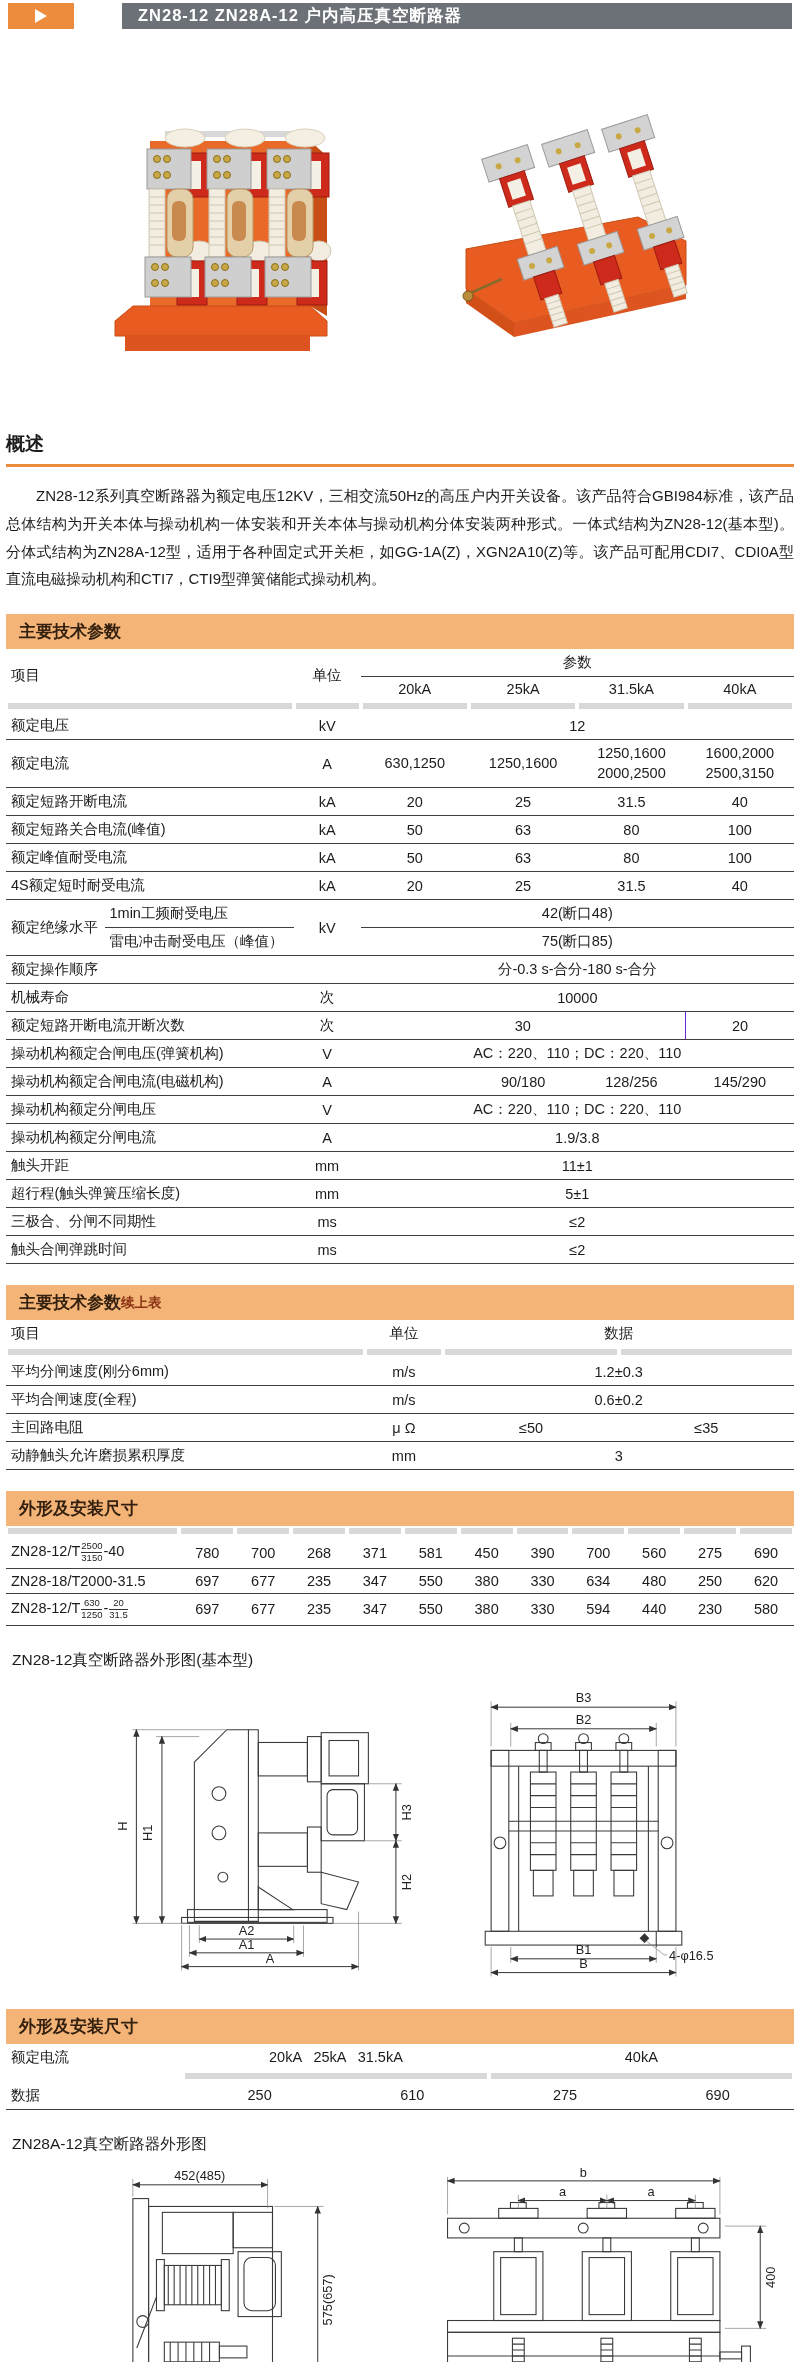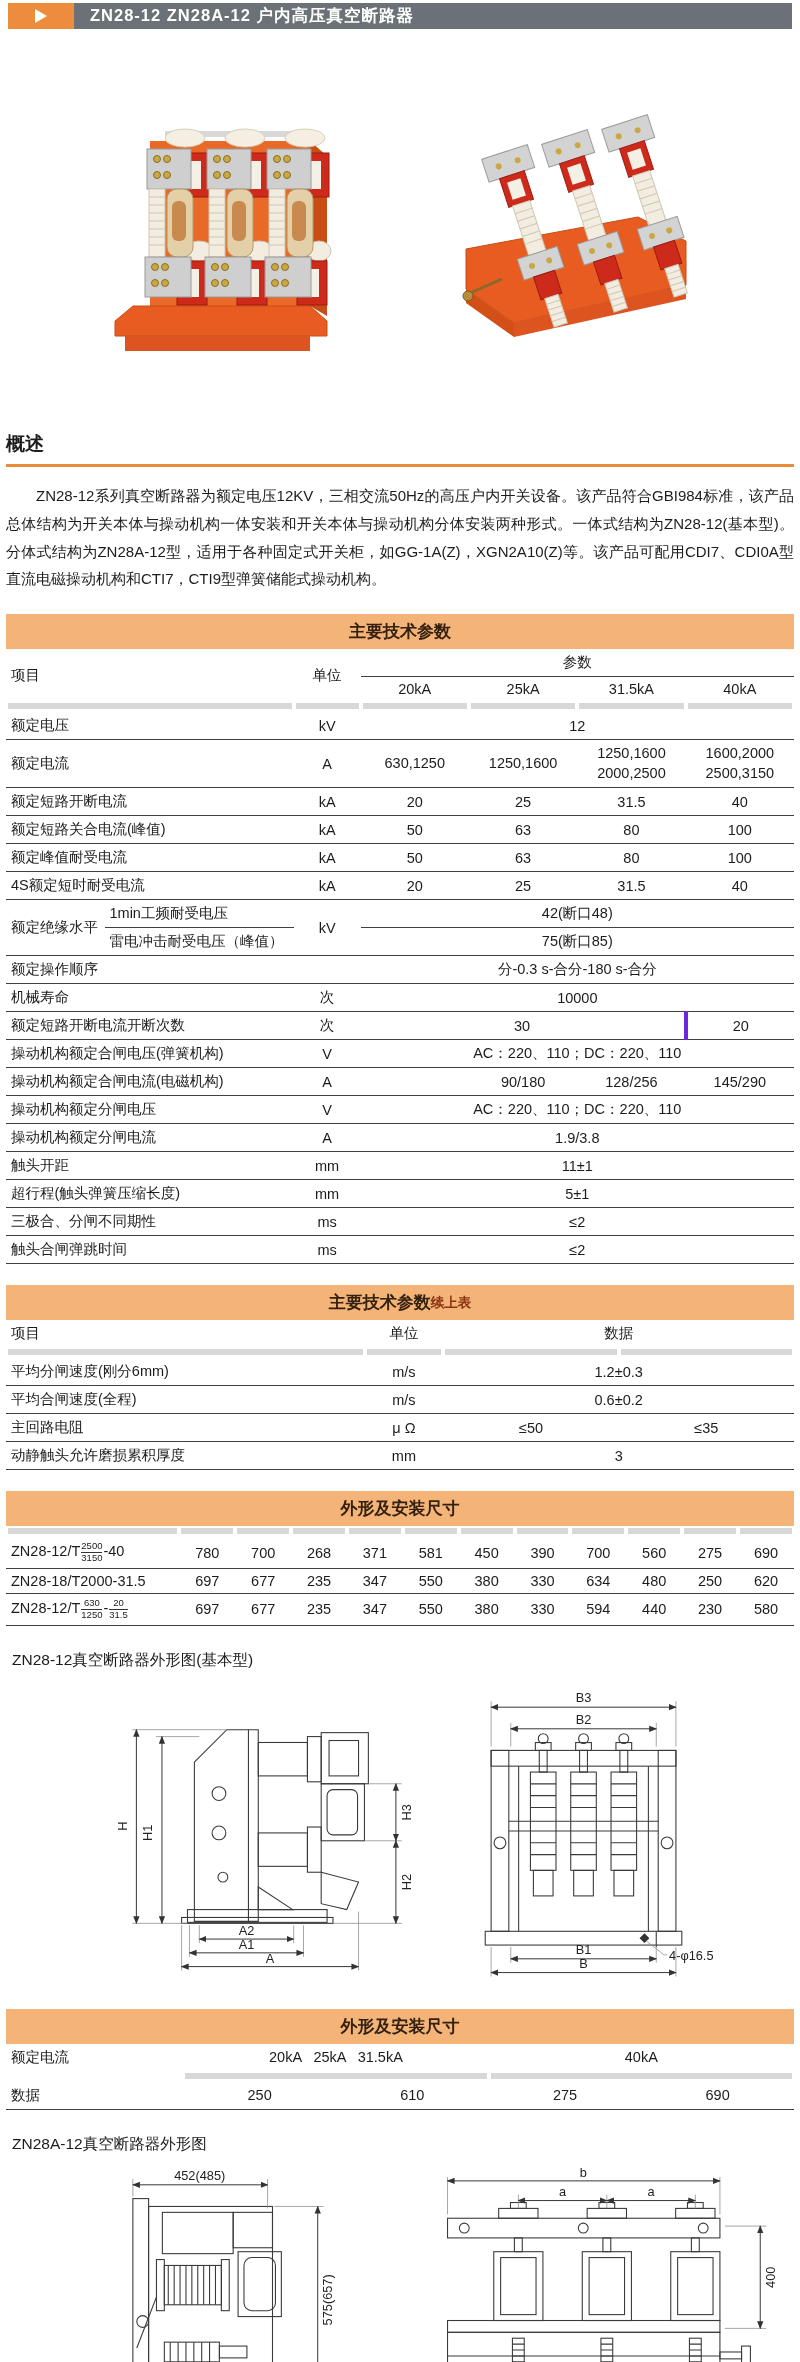--- a/index.html
+++ b/index.html
@@ -1,47 +1,47 @@
 <!DOCTYPE html>
 <html><head>
 <meta charset="utf-8">
 <style>
   html,body{margin:0;padding:0;background:#fff;}
   body{width:800px;font-family:"Liberation Sans","DejaVu Sans",sans-serif;color:#1c1c1c;}
   .wrap{margin:0 6px;}
 
   
-  .topbar{display:flex;height:26px;margin:3px 8px 0 8px;}
+  .topbar{display:flex;height:26px;margin:3px 8px 0 8px;gap:48px;}
   .topbar .tab{width:66px;background:#EE8C3E;display:flex;align-items:center;justify-content:center;}
   .tri{width:0;height:0;border-left:12px solid #fff;border-top:7px solid transparent;border-bottom:7px solid transparent;}
   .topbar .bar{flex:1;background:#6C7177;color:#fff;font-size:16.5px;font-weight:bold;display:flex;align-items:center;padding-left:16px;letter-spacing:1px;}
 
   
   .photos{position:relative;height:396px;}
   .photoL{position:absolute;left:95px;top:72px;}
   .photoR{position:absolute;left:448px;top:80px;}
 
   
   .overview{margin-top:6px;}
   .overview h2{margin:0;font-size:19px;font-weight:bold;padding-bottom:7px;border-bottom:3px solid #ED8B3D;}
   .overview p{margin:15px 0 0 0;font-size:15px;line-height:1.85;text-align:justify;text-indent:2em;}
 
   
-  .secbar{margin-top:21px;height:35px;background:#F4B478;display:flex;align-items:center;justify-content:center;padding:0 13px;}
+  .secbar{margin-top:21px;height:35px;background:#F4B478;display:flex;align-items:center;justify-content:flex-start;padding:0 13px;}
   .secbar .st{font-size:17px;font-weight:bold;color:#33200e;}
   .secbar .cont{font-size:13.5px;font-weight:bold;color:#8a3414;}
 
   
   table.t{border-collapse:collapse;width:100%;table-layout:fixed;font-size:14.5px;}
   .t td{padding:4px 3px;vertical-align:middle;}
   .al{text-align:left;padding-left:5px !important;}
   .ac{text-align:center;}
   tr.line > td{border-bottom:1px solid #3f3f3f;}
   td.bb{border-bottom:1px solid #3f3f3f;}
-  td.vr{border-right:4px solid #6d28d9;}
+  td.vr{border-right:1px solid #6d28d9;}
   tr.strips td{padding:2px 0 3px 0;}
   .strip{height:6px;background:#D8D8D8;margin:0 2px;}
   .pre{white-space:pre-line;line-height:1.35;}
   .pre2{white-space:pre;}
   .t1 .c-lab{width:12.5%;} .t1 .c-sub{width:24%;} .t1 .c-unit{width:8.5%;} .t1 .c-d{width:13.75%;}
   .t2 .c2-lab{width:45.5%;} .t2 .c2-unit{width:10%;} .t2 .c2-d{width:22.25%;}
   .t3 .c3-m{width:22%;} .t3 .c3-d{width:7.09%;}
   .t4 .c4-lab{width:22.5%;} .t4 .c4-d{width:19.375%;}
   .frac{display:inline-flex;flex-direction:column;vertical-align:middle;font-size:9.5px;line-height:1.15;text-align:center;margin:0 1px;}
   .frac .ft{border-bottom:1px solid #333;}

